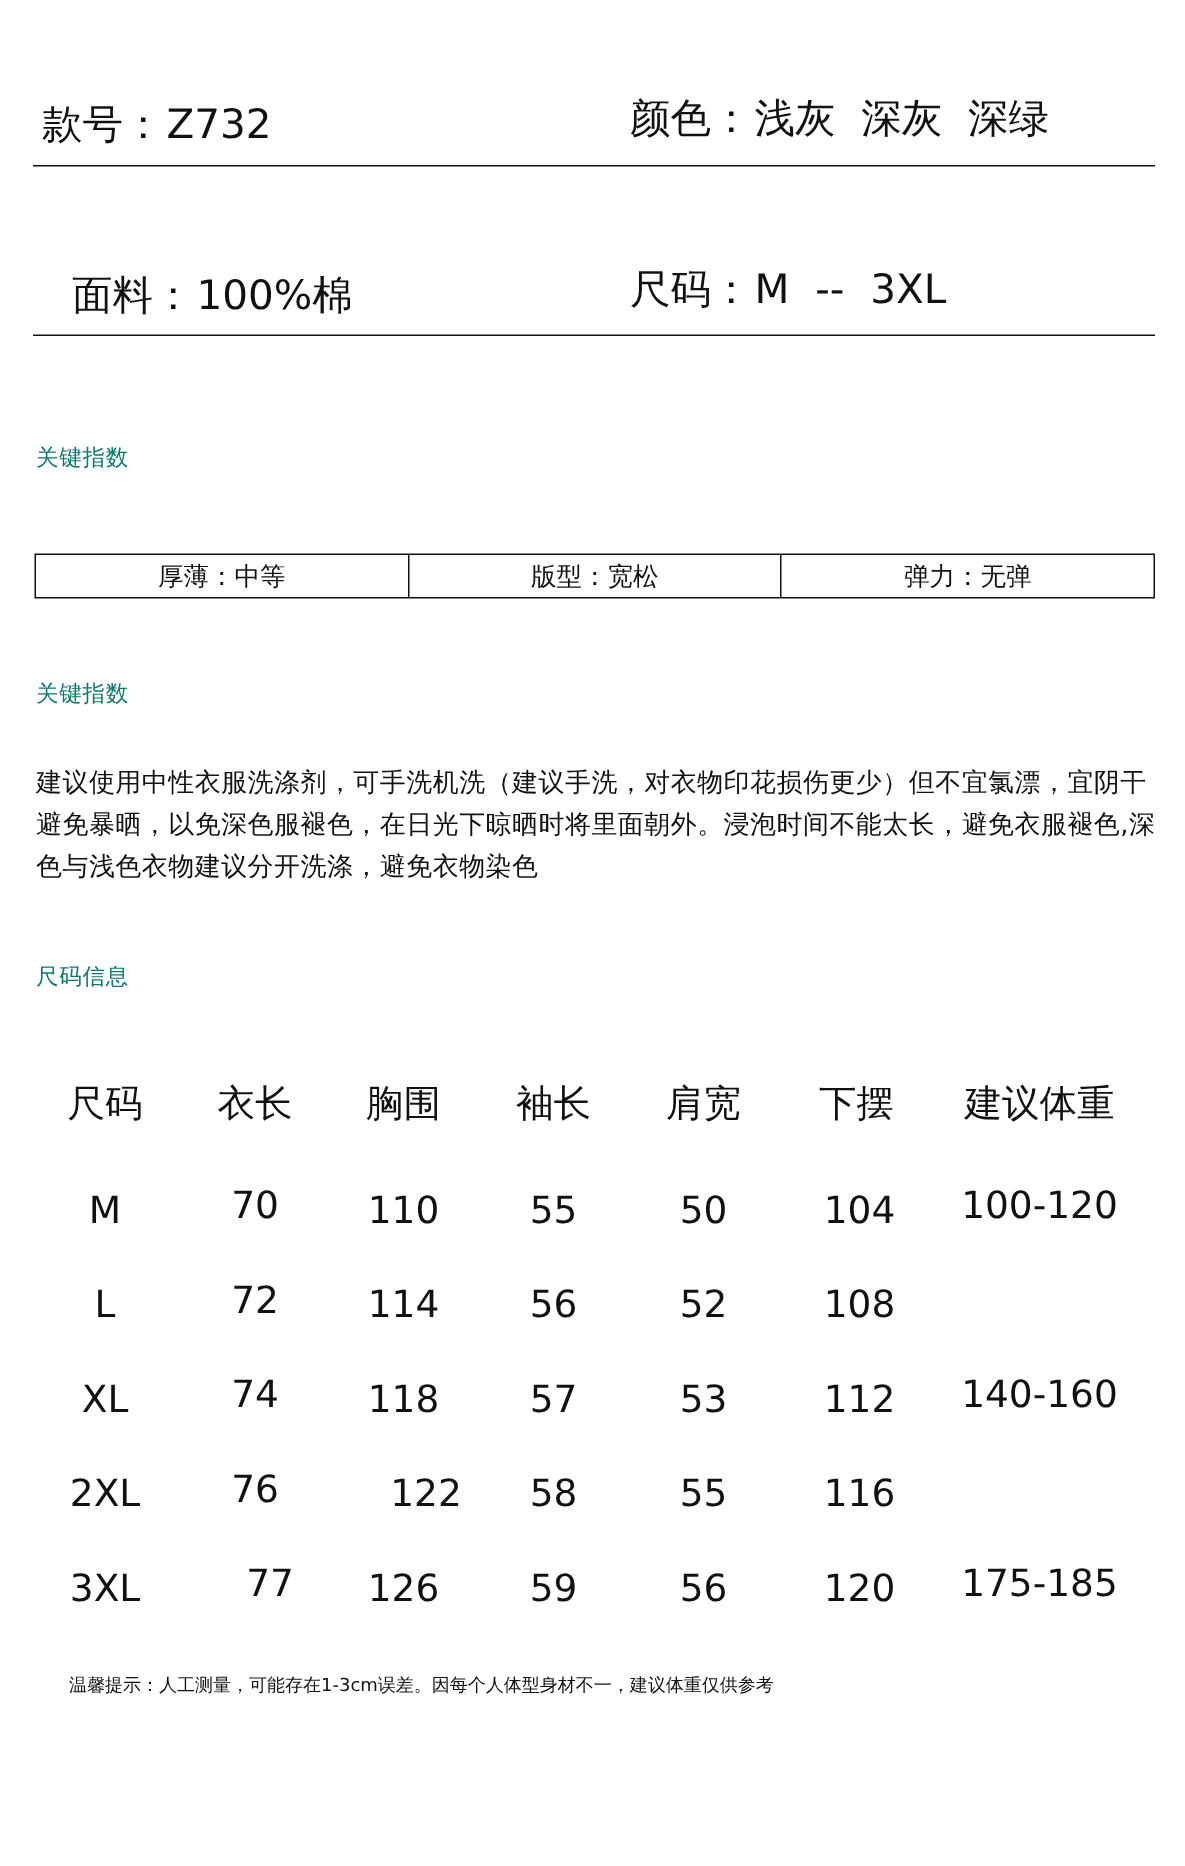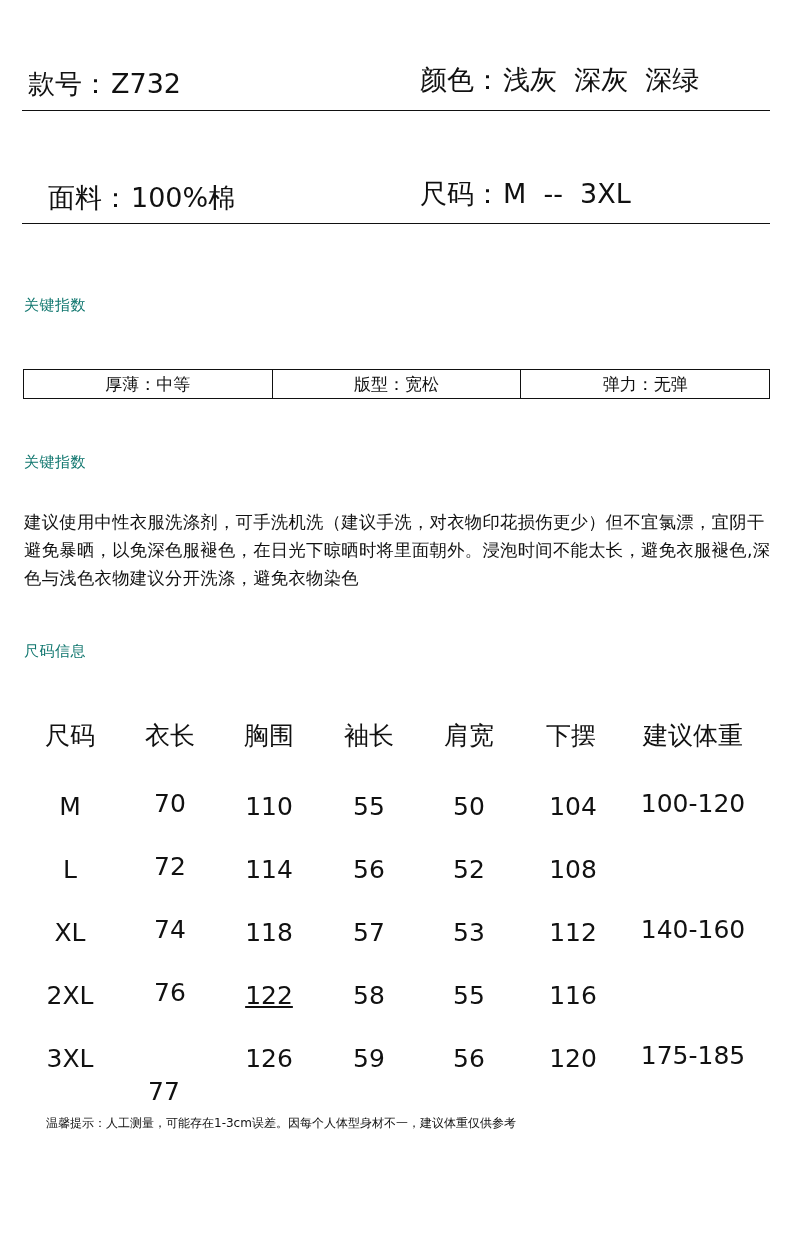--- a/index.html
+++ b/index.html
@@ -178,29 +178,29 @@
     <span class="size-cell" style="left:249px;">118</span>
     <span class="size-cell" style="left:349px;">57</span>
     <span class="size-cell" style="left:449px;">53</span>
     <span class="size-cell" style="left:553px;">112</span>
     <span class="size-cell" style="left:673px; top:-3px;">140-160</span>
   </div>
 
   <div class="size-row size-body" style="top:260px;">
     <span class="size-cell" style="left:50px;">2XL</span>
     <span class="size-cell" style="left:150px; top:-3px;">76</span>
-    <span class="size-cell" style="left:249px;text-decoration:underline;">122</span>
+    <span class="size-cell" style="left:264px;">122</span>
     <span class="size-cell" style="left:349px;">58</span>
     <span class="size-cell" style="left:449px;">55</span>
     <span class="size-cell" style="left:553px;">116</span>
   </div>
 
   <div class="size-row size-body" style="top:323px;">
     <span class="size-cell" style="left:50px;">3XL</span>
-    <span class="size-cell" style="left:144px; top:-3px;margin-top:36px;">77</span>
+    <span class="size-cell" style="left:160px; top:-3px;">77</span>
     <span class="size-cell" style="left:249px;">126</span>
     <span class="size-cell" style="left:349px;">59</span>
     <span class="size-cell" style="left:449px;">56</span>
     <span class="size-cell" style="left:553px;">120</span>
     <span class="size-cell" style="left:673px; top:-3px;">175-185</span>
   </div>
 </div>
 
 <div class="footnote">温馨提示：人工测量，可能存在1-3cm误差。因每个人体型身材不一，建议体重仅供参考</div>
 

